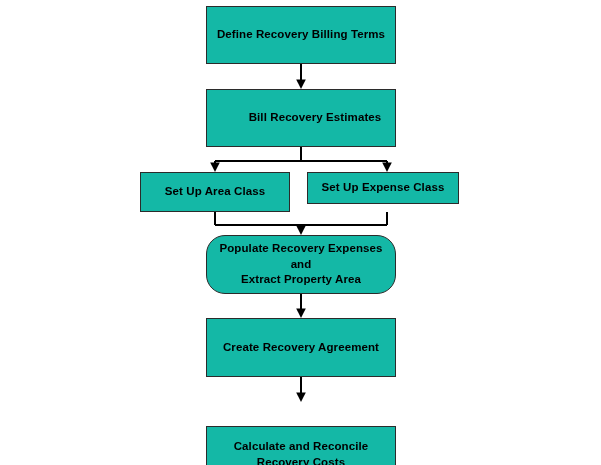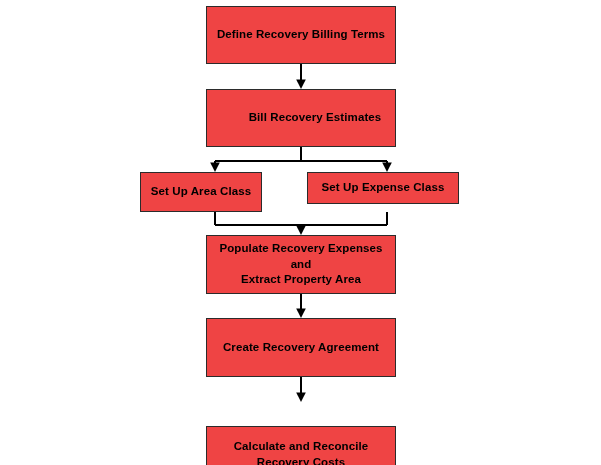--- a/index.html
+++ b/index.html
@@ -18,43 +18,43 @@
   #flow-canvas {
     position: absolute;
     left: 0;
     top: 0;
     width: 601px;
     height: 465px;
   }
   .node-box {
     position: absolute;
     box-sizing: border-box;
-    background: #ef4444;
+    background: #14b8a6;
     border: 1px solid #2b2b2b;
     display: flex;
     align-items: center;
     justify-content: center;
     text-align: center;
   }
   .node-label {
     font-family: "Liberation Sans", sans-serif;
     font-size: 11.5px;
     font-weight: bold;
     color: #000000;
     line-height: 1.35;
     letter-spacing: 0.1px;
     padding: 0 6px;
     white-space: pre-line;
   }
   
   #node-define            { left:206px; top:6px;   width:190px; height:58px; }
   #node-bill             { left:206px; top:89px;  width:190px; height:58px;padding-left:28px; }
-  #node-area-class       { left:140px; top:172px; width:122px; height:40px; }
+  #node-area-class       { left:140px; top:172px; width:150px; height:40px; }
   #node-expense-class    { left:307px; top:172px; width:152px; height:32px; }
-  #node-populate         { left:206px; top:235px; width:190px; height:59px; }
+  #node-populate         { left:206px; top:235px; width:190px; height:59px;border-radius:19px; }
   #node-create-agreement { left:206px; top:318px; width:190px; height:59px;text-align:right; }
   #node-calculate        { left:206px; top:402px; width:190px; height:58px;margin-top:24px; }
 
   .edge-line {
     stroke: #000000;
     stroke-width: 1.4px;
     fill: none;
     shape-rendering: crispEdges;
   }
   .arrow-head {

